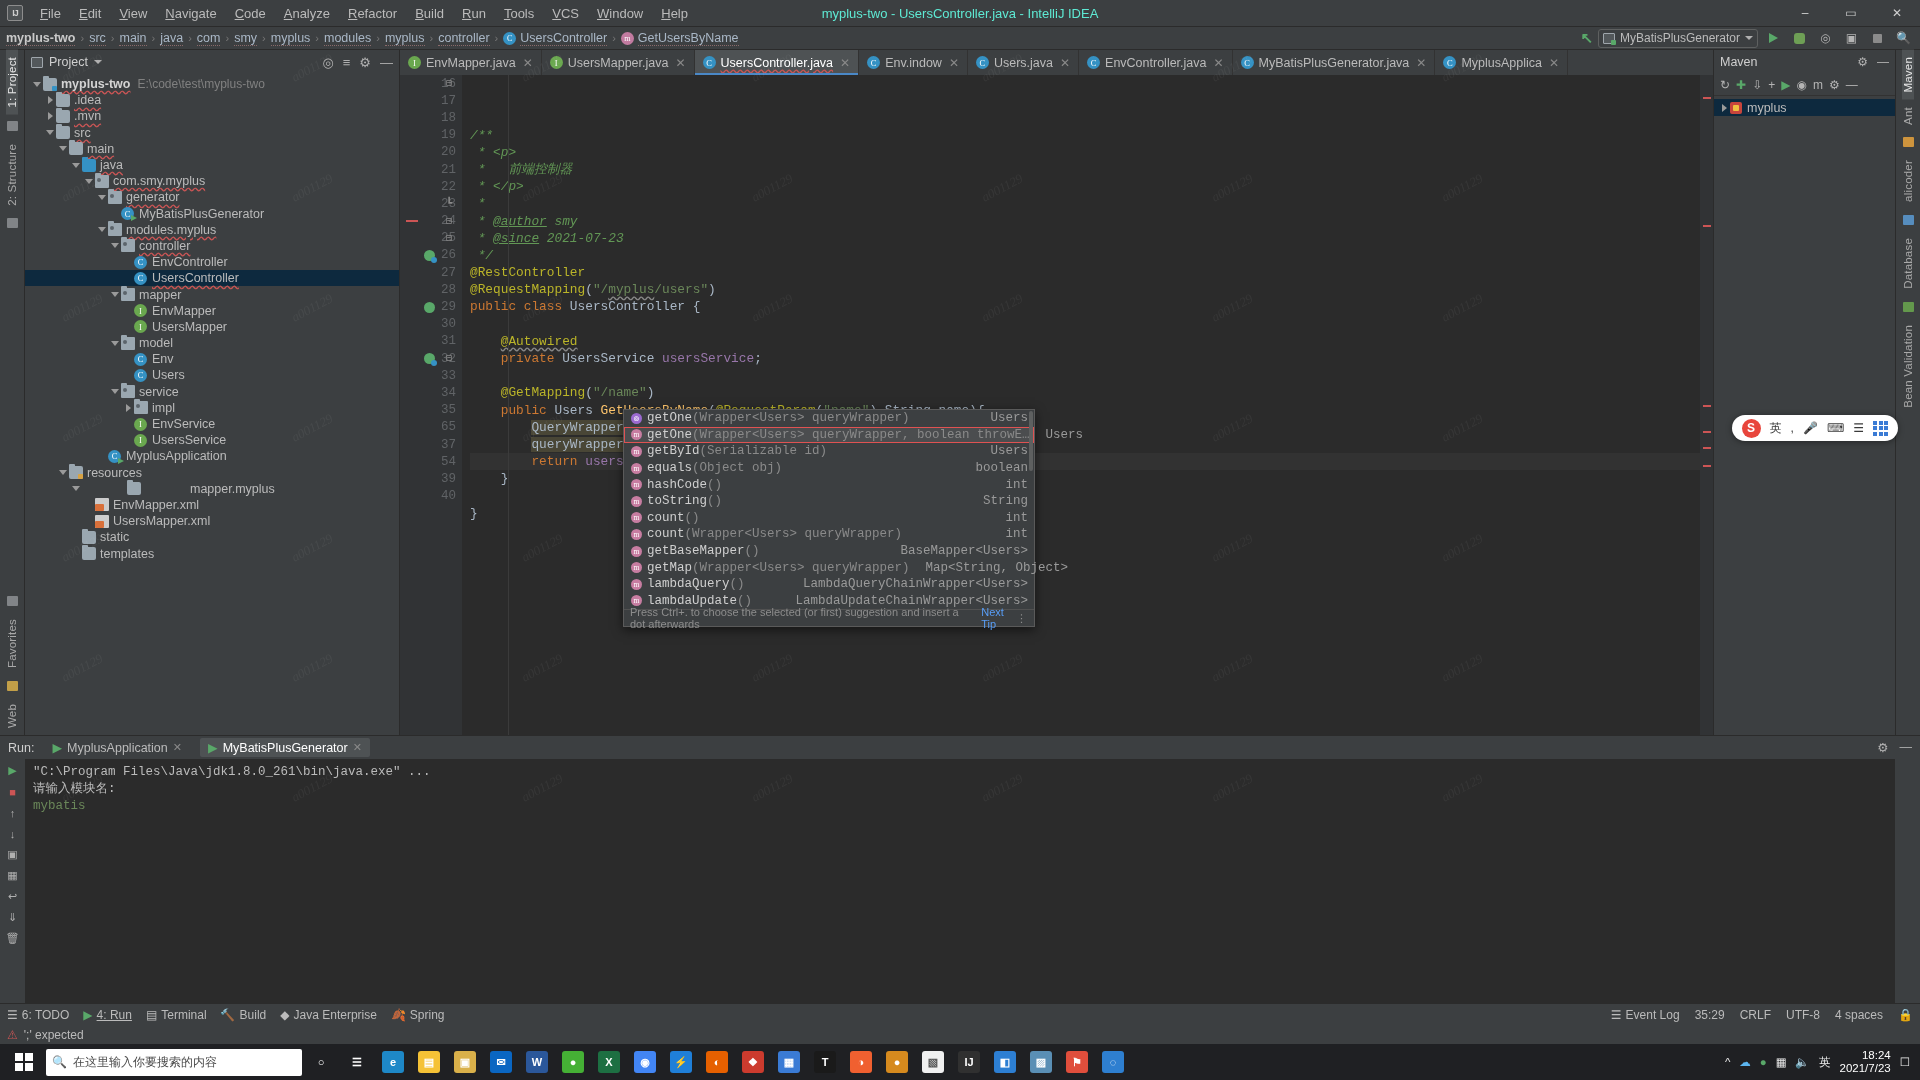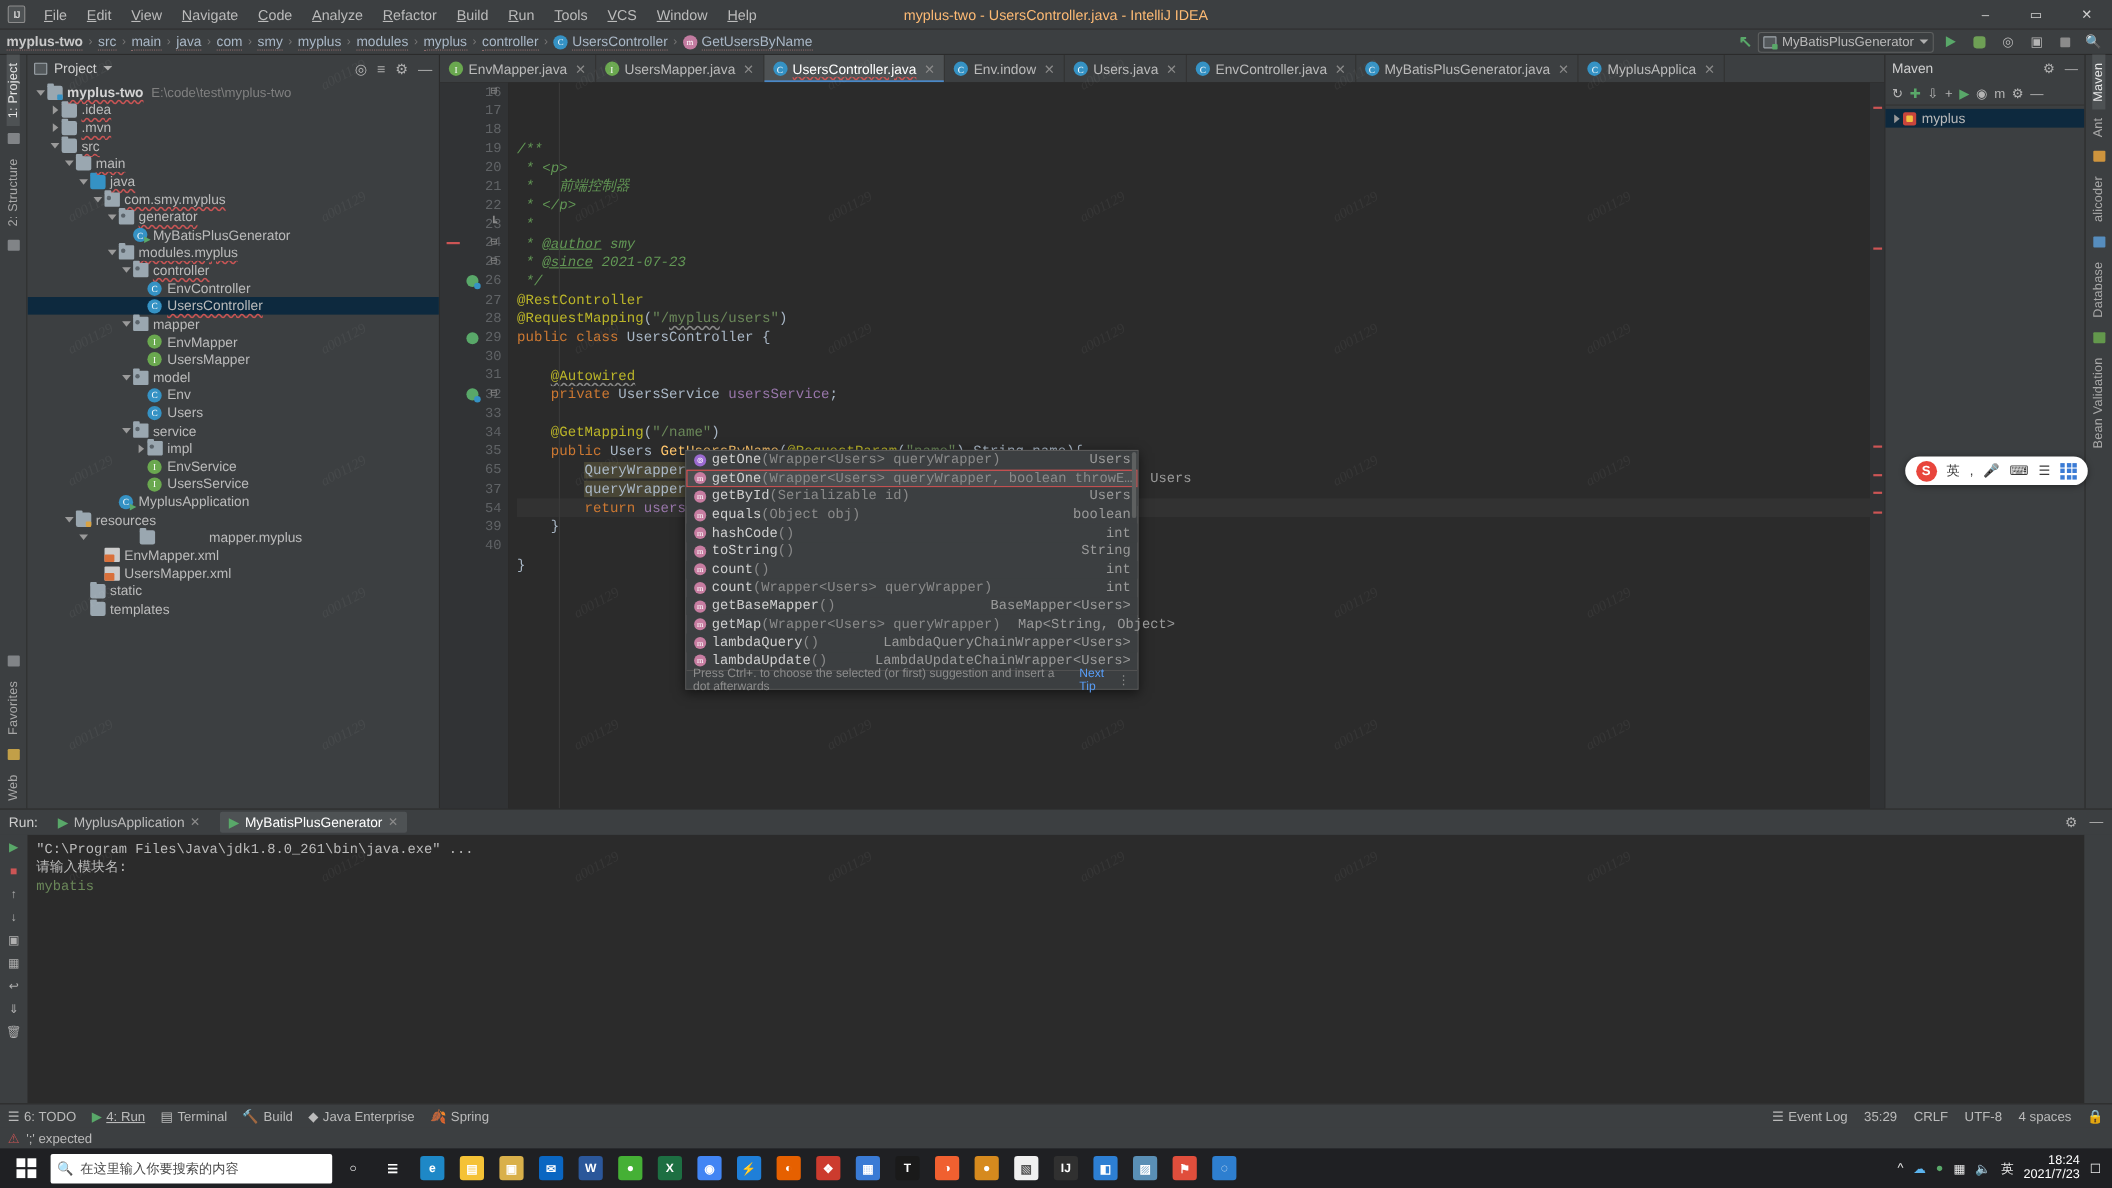--- a/index.html
+++ b/index.html
@@ -23,21 +23,21 @@
     border-radius:2px; color:#cfcfcf; font-size:9px; font-weight:bold;
     display:flex; align-items:center; justify-content:center; letter-spacing:-1px;
     background:#4e5254;
   }
   .menu { display:flex; align-items:center; gap:0px; }
   .menu-item {
     padding:4px 9px; color:#bbbbbb; font-size:13px; white-space:nowrap; cursor:default;
   }
   .win-title {
     position:absolute; left:0; right:0; text-align:center; font-size:13px;
-    color:#fdba74; pointer-events:none;
+    color:#5eead4; pointer-events:none;
   }
   .win-btns { margin-left:auto; display:flex; height:27px; z-index:3; }
   .win-btn {
     width:46px; height:27px; display:flex; align-items:center; justify-content:center;
     color:#d0d0d0; font-size:12px;
   }
 
   
   .navbar {
     height:23px; flex:0 0 23px; background:#3c3f41; display:flex; align-items:center;

